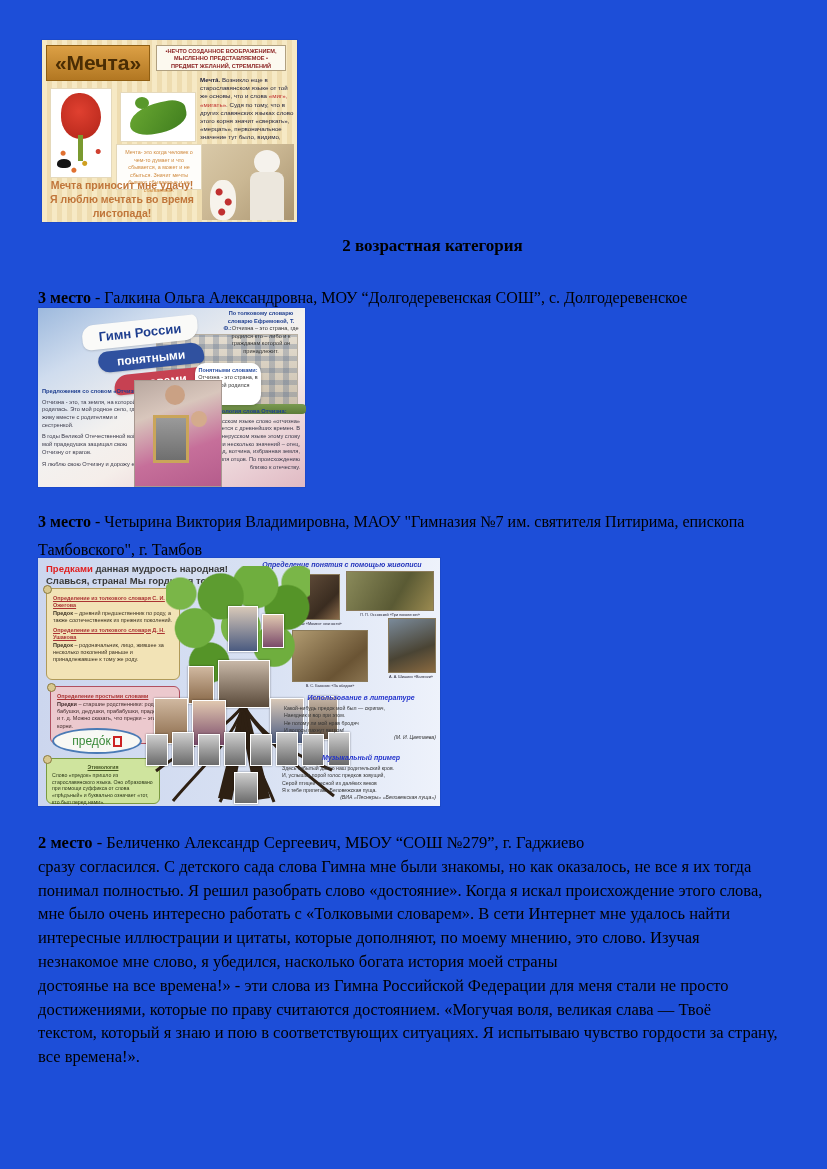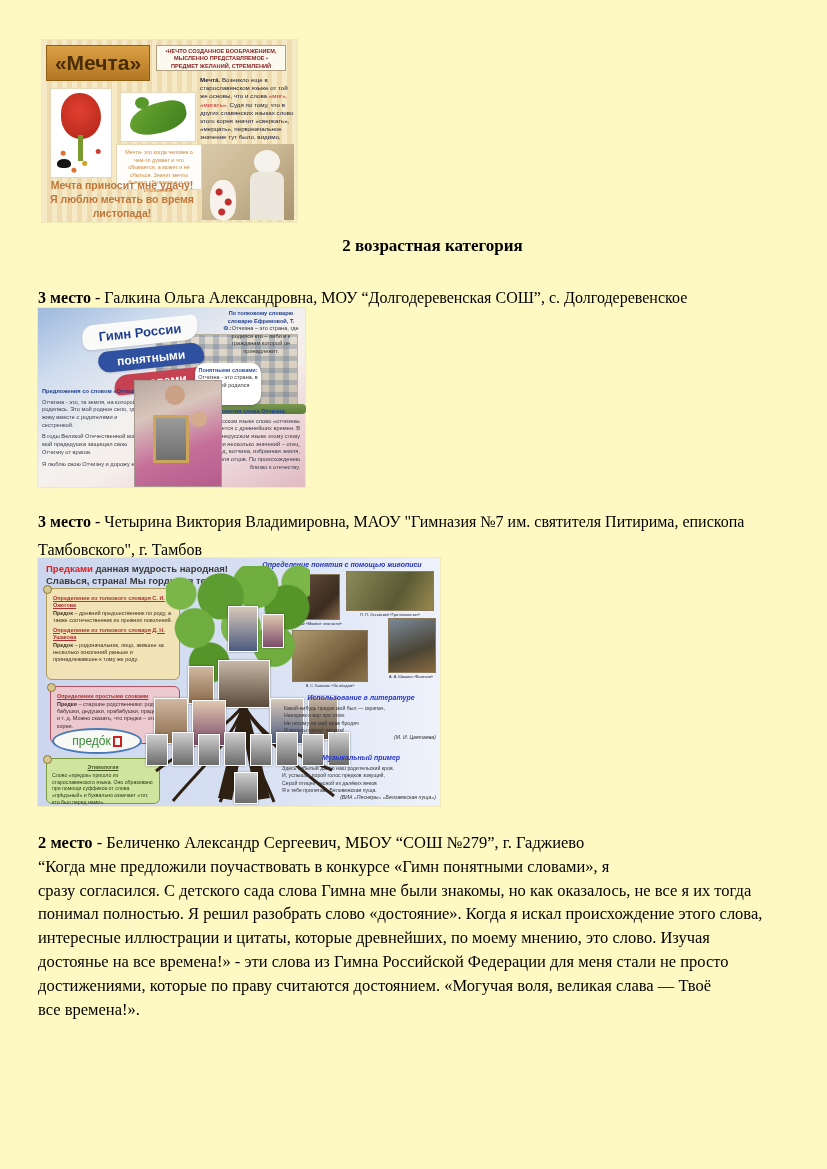--- a/index.html
+++ b/index.html
@@ -1,16 +1,16 @@
 <!DOCTYPE html>
 <html><head>
 <meta charset="utf-8">
 <style>
   html,body { margin:0; padding:0; background:#ffffff; }
-  .page { position:relative; width:827px; height:1169px; background:#fef9c3; overflow:hidden;
+  .page { position:relative; width:827px; height:1169px; background:#1d4ed8; overflow:hidden;
           font-family:"Liberation Serif", serif; color:#000; }
   .abs { position:absolute; }
 
   
   .heading { top:236px; left:0; width:827px; text-align:center; font-weight:bold; font-size:17px;padding-left:19px; }
   .entry { left:38px; width:756px; font-size:16px; line-height:28px; }
   .entry b { font-weight:bold; }
   .essay-block { left:38px; top:831px; width:770px; font-size:16.5px; line-height:23.8px; }
   .essay-line { white-space:nowrap; }
 
@@ -301,22 +301,24 @@
       <div>Здесь забытый давно наш родительский кров.</div>
       <div>И, услышав порой голос предков зовущий,</div>
       <div>Серой птицей лесной из далёких веков</div>
       <div>Я к тебе прилетаю, Беловежская пуща.</div>
       <div>(ВИА «Песняры» «Беловежская пуща»)</div>
     </div>
   </div>
 
   <div class="abs essay-block">
     <div class="essay-line"><b>2 место</b><span> - Беличенко Александр Сергеевич, МБОУ “СОШ №279”, г. Гаджиево</span></div>
-    <div class="essay-line">“Когда мне предложили поучаствовать в конкурсе «Гимн понятными словами», я</div>
     <div class="essay-line">сразу согласился. С детского сада слова Гимна мне были знакомы, но как оказалось, не все я их тогда</div>
     <div class="essay-line">понимал полностью. Я решил разобрать слово «достояние». Когда я искал происхождение этого слова,</div>
-    <div class="essay-line">интересные иллюстрации и цитаты, которые древнейших, по моему мнению, это слово. Изучая</div>
+    <div class="essay-line">мне было очень интересно работать с «Толковыми словарем». В сети Интернет мне удалось найти</div>
+    <div class="essay-line">интересные иллюстрации и цитаты, которые дополняют, по моему мнению, это слово. Изучая</div>
+    <div class="essay-line">незнакомое мне слово, я убедился, насколько богата история моей страны</div>
     <div class="essay-line">достоянье на все времена!» - эти слова из Гимна Российской Федерации для меня стали не просто</div>
     <div class="essay-line">достижениями, которые по праву считаются достоянием. «Могучая воля, великая слава — Твоё</div>
+    <div class="essay-line">текстом, который я знаю и пою в соответствующих ситуациях. Я испытываю чувство гордости за страну,</div>
     <div class="essay-line">все времена!».</div>
   </div>
 
 </div>
 
 </body></html>

